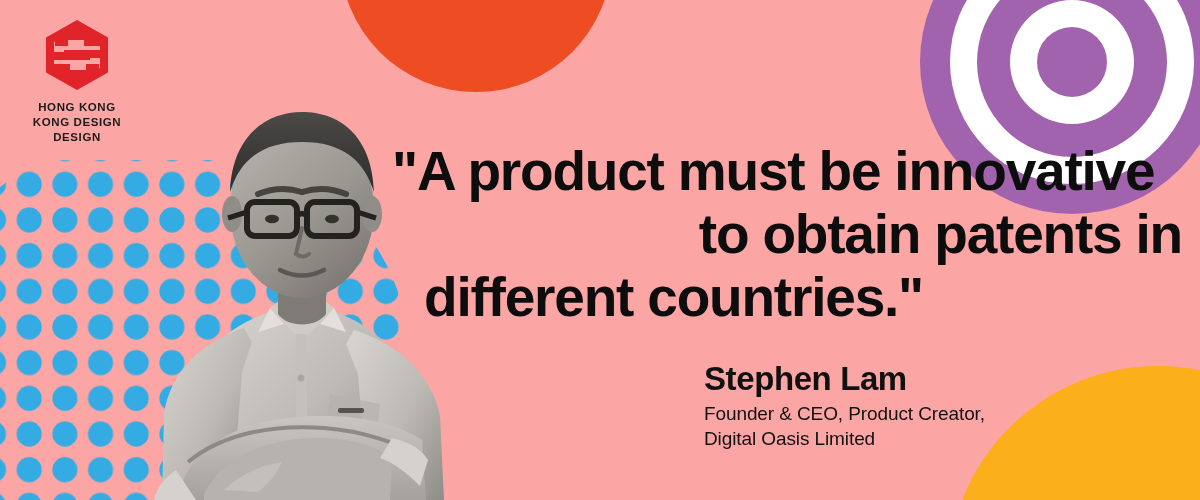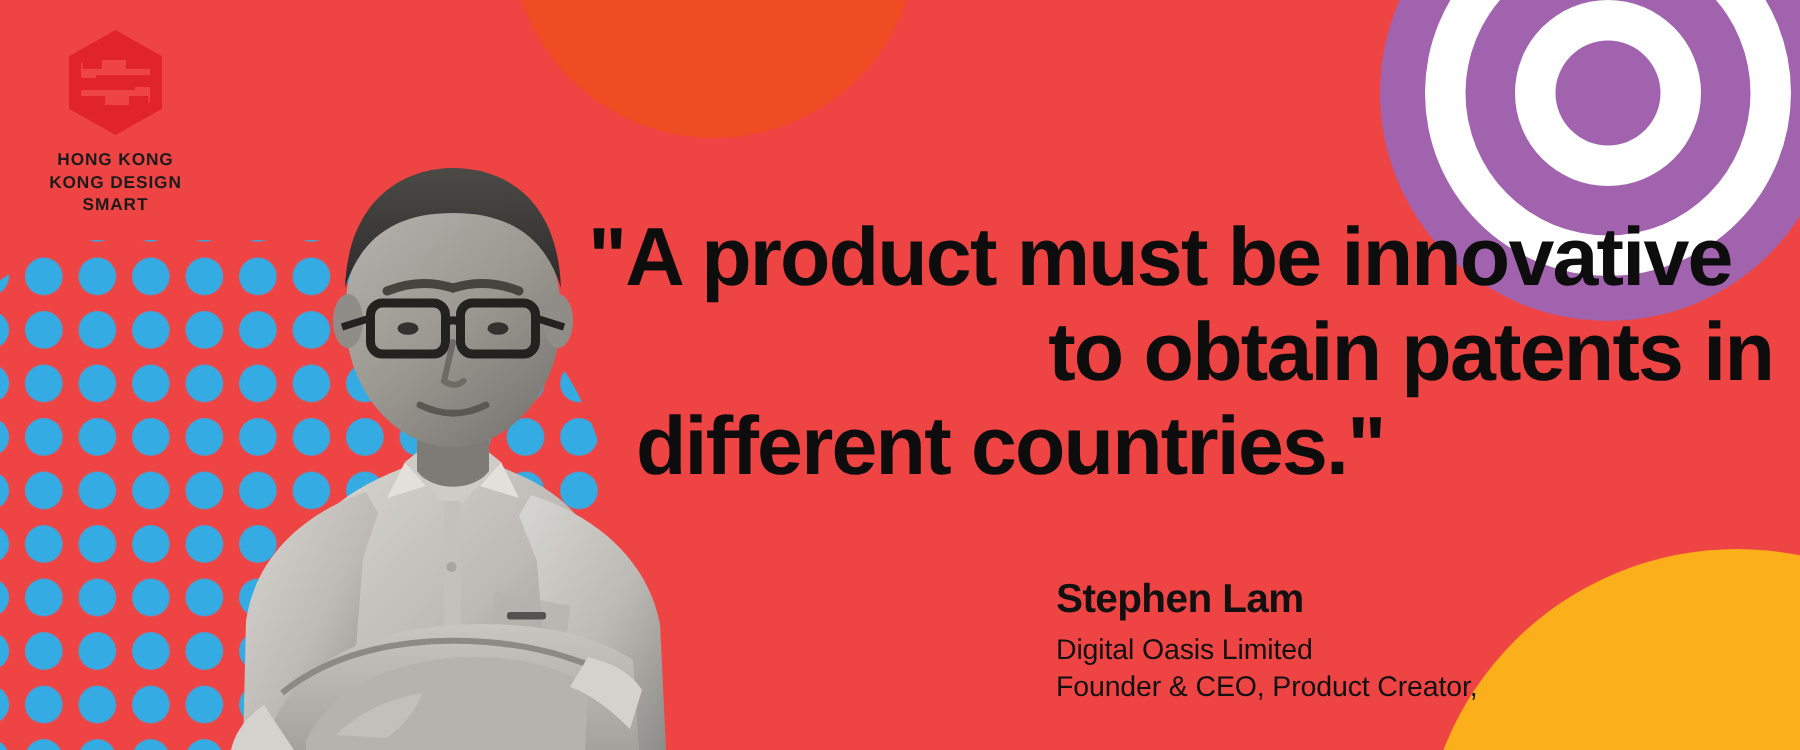--- a/index.html
+++ b/index.html
@@ -8,21 +8,21 @@
     padding: 0;
     background: #ffffff;
   }
   body {
     font-family: "Liberation Sans", sans-serif;
   }
   .banner {
     position: relative;
     width: 1200px;
     height: 500px;
-    background: #ef4444;
+    background: #fca5a5;
     overflow: hidden;
   }
 
   
   .shape { position: absolute; }
 
   .orange-circle {
     left: 340px;
     top: -180px;
     width: 272px;
@@ -115,25 +115,24 @@
   .attribution {
     position: absolute;
     left: 704px;
     top: 360px;
     z-index: 30;
     color: #111111;
   }
   .attr-name {
     font-family: "Liberation Sans", sans-serif;
     font-weight: 700;
-    font-size: 27px;
+    font-size: 33px;
     line-height: 38px;
     letter-spacing: -0.4px;
     margin-bottom: 3px;
-    margin-top: 20px;
   }
   .attr-role {
     font-family: "Liberation Sans", sans-serif;
     font-weight: 400;
     font-size: 19px;
     line-height: 25px;
     letter-spacing: -0.1px;
   }
 </style>
 </head>
@@ -249,29 +248,29 @@
       <svg width="74" height="74" viewBox="0 0 74 74" aria-hidden="true">
         <path fill="#e1242a" d="M37 2 L68 19.5 L68 54.5 L37 72 L6 54.5 L6 19.5 Z
                                  M37 11 L14 24 L14 34 L50 34 L50 42 L14 42 L14 50 L37 63 L60 50 L60 40 L24 40 L24 32 L60 32 L60 24 Z"></path>
         <path fill="#e1242a" d="M15 21 L38 8 L61 21 L61 28 L44 28 L44 22 L28 22 L28 28 L15 28 Z"></path>
         <path fill="#e1242a" d="M13 46 L30 46 L30 52 L46 52 L46 46 L59 46 L59 53 L36 66 L13 53 Z"></path>
       </svg>
     </div>
     <div class="logo-text">
       <div>HONG KONG</div>
       <div>KONG DESIGN</div>
-      <div>SMART</div>
+      <div>DESIGN</div>
     </div>
   </div>
 
   <div class="quote">
     <div class="qline l1">"A product must be innovative</div>
     <div class="qline l2">to obtain patents in</div>
     <div class="qline l3">different countries."</div>
   </div>
 
   <div class="attribution">
     <div class="attr-name">Stephen Lam</div>
+    <div class="attr-role">Founder &amp; CEO, Product Creator,</div>
     <div class="attr-role">Digital Oasis Limited</div>
-    <div class="attr-role">Founder &amp; CEO, Product Creator,</div>
   </div>
 
 </div>
 
 </body></html>

